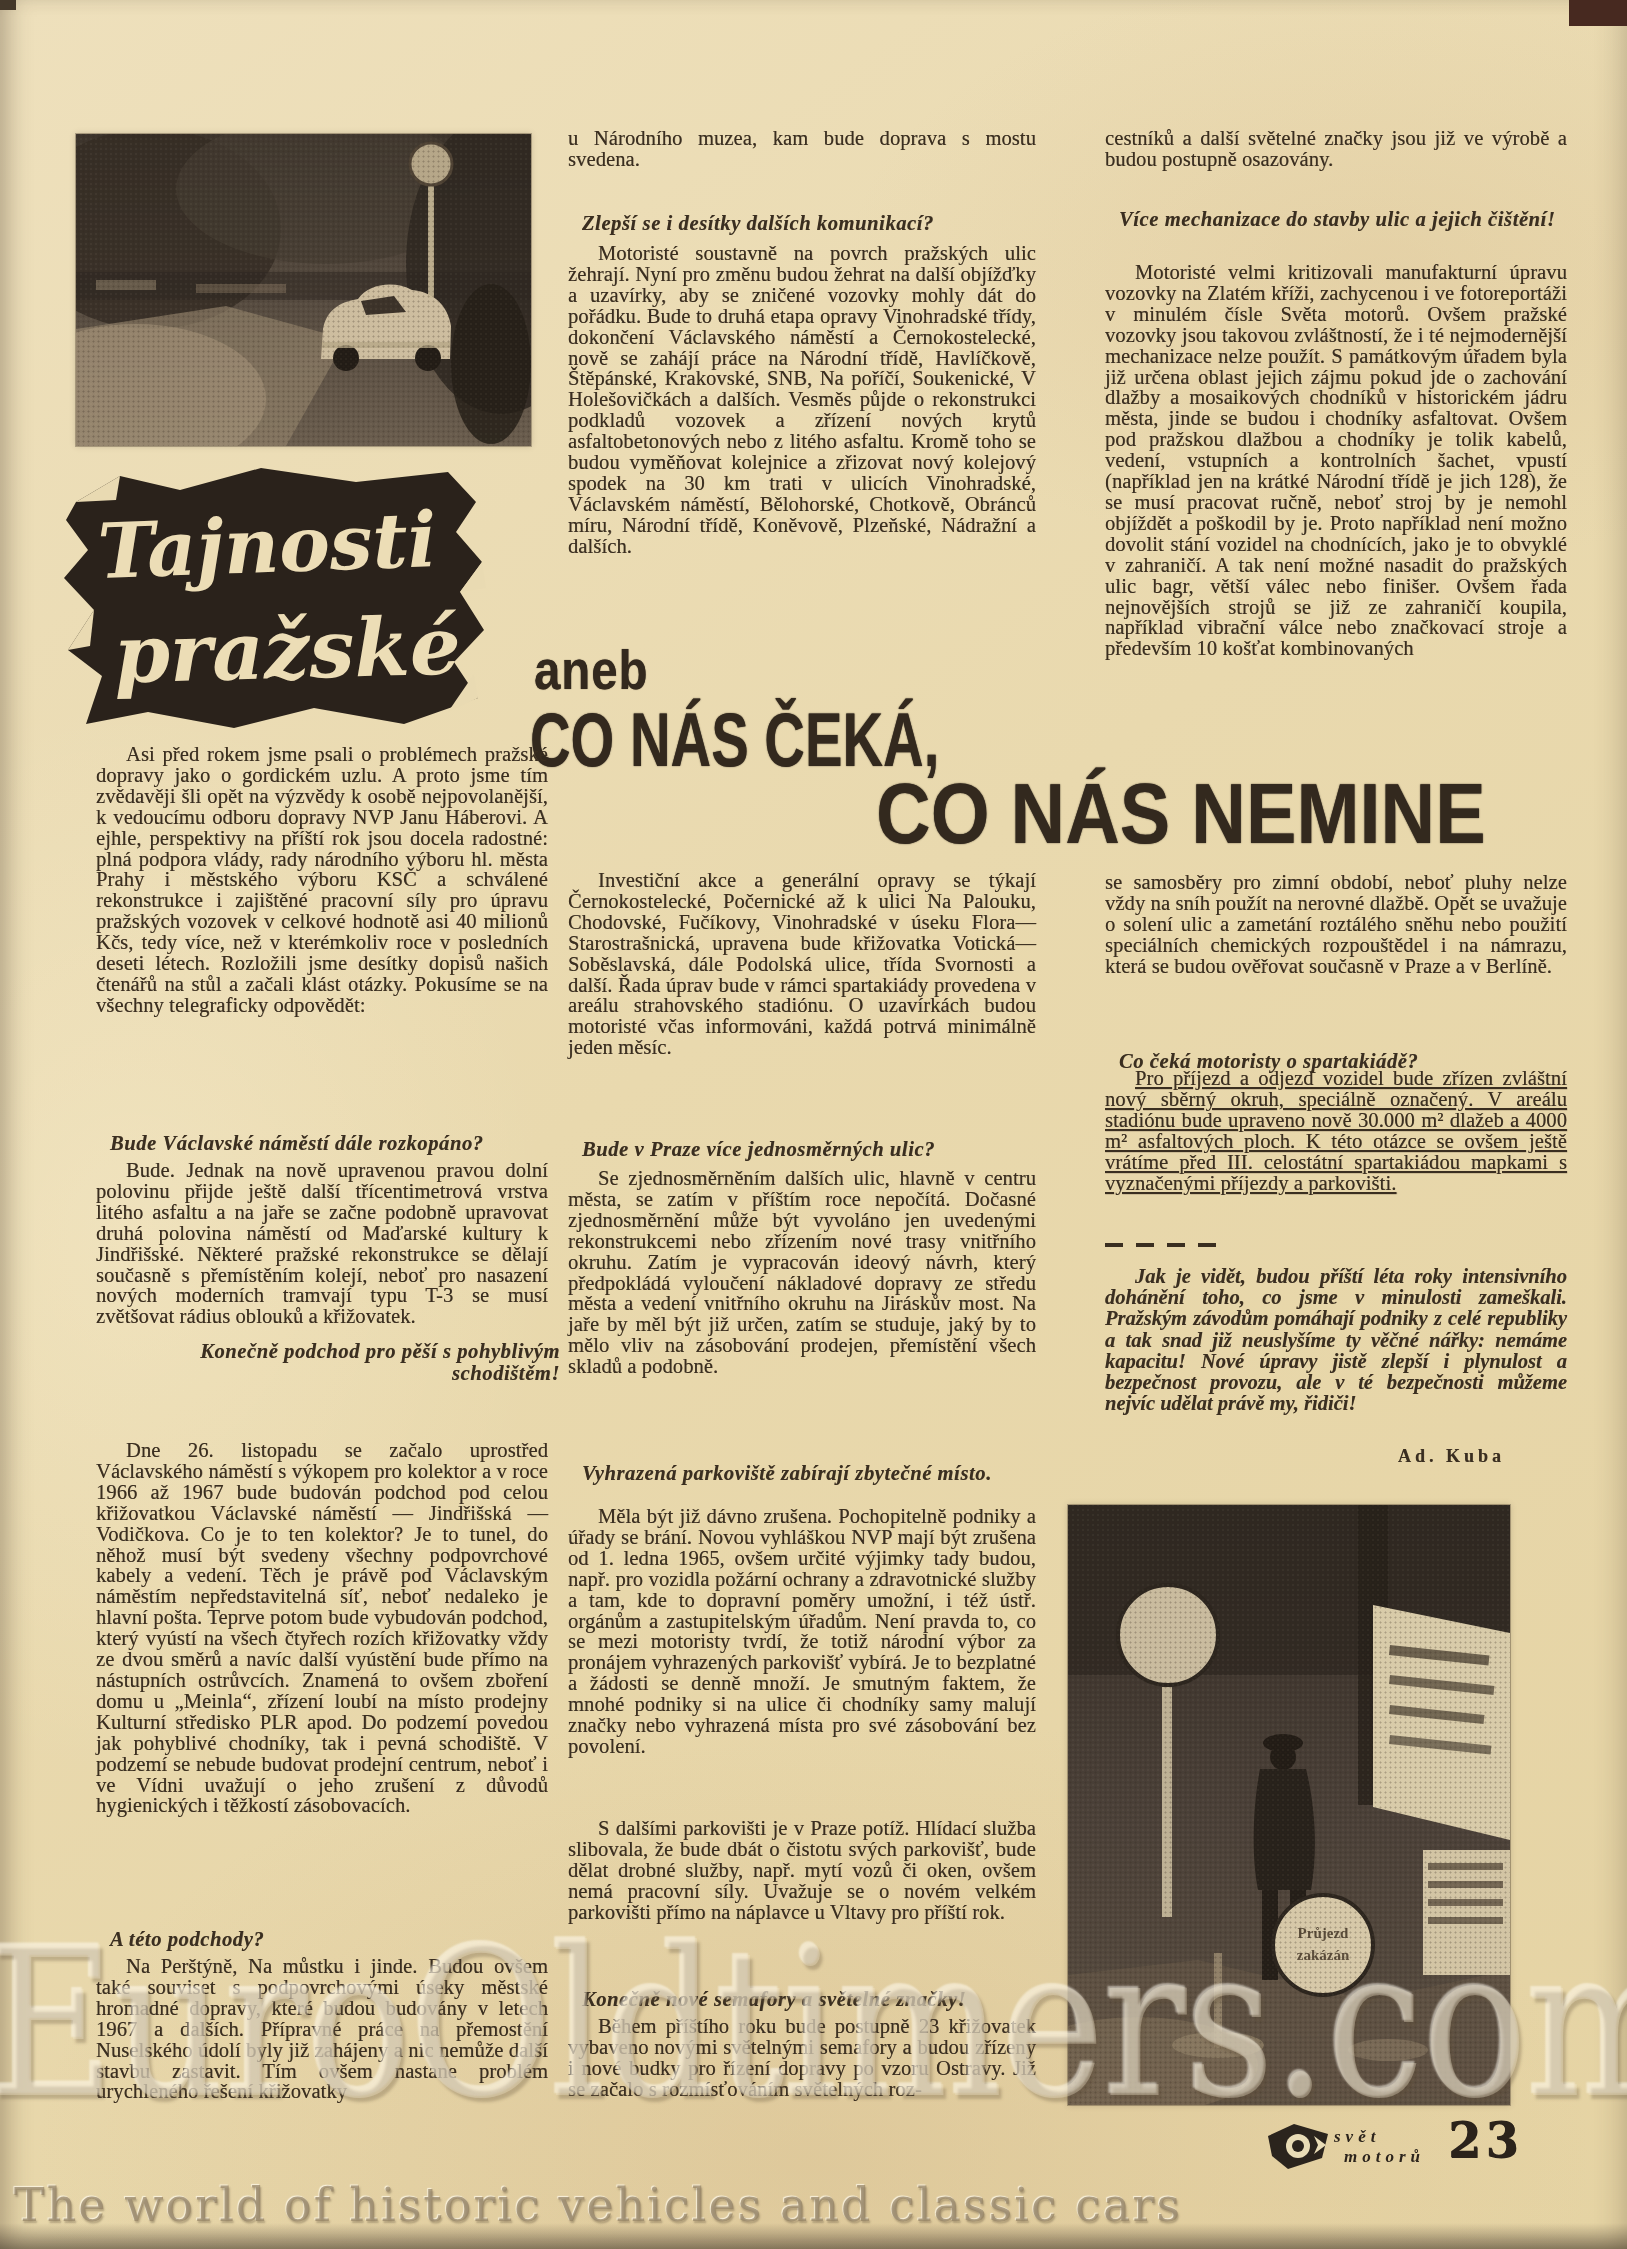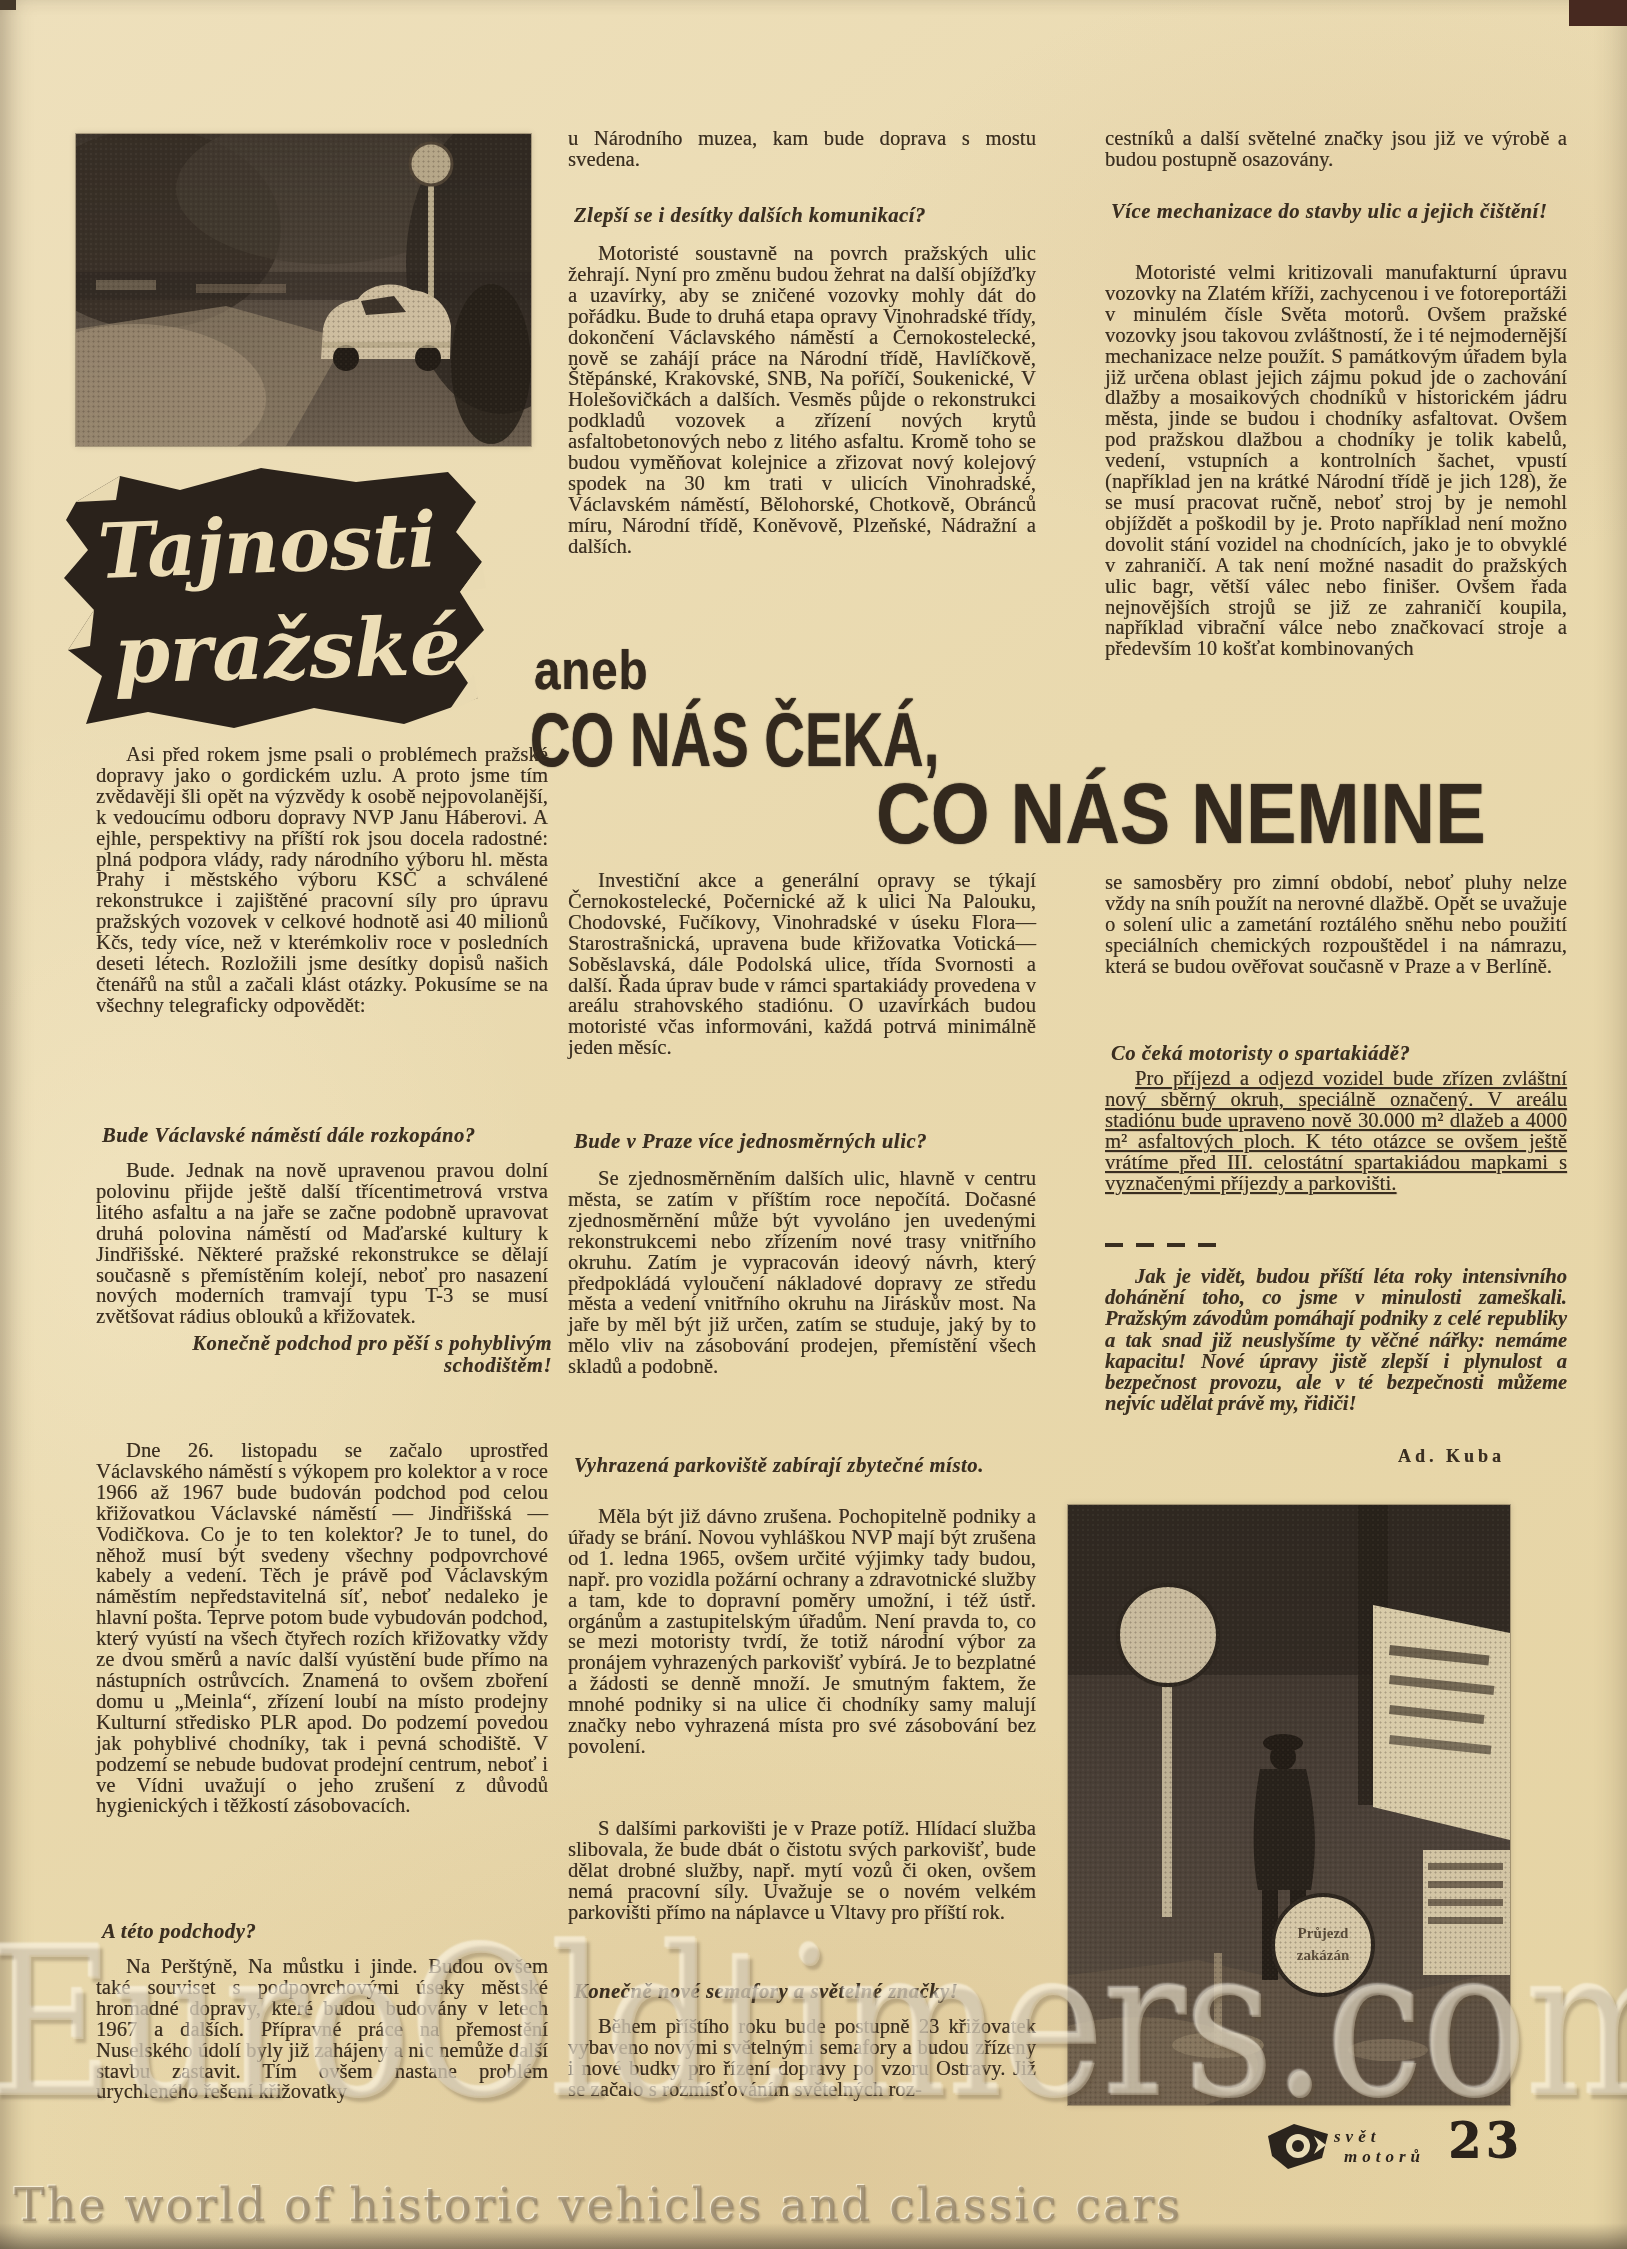--- a/index.html
+++ b/index.html
@@ -14,21 +14,21 @@
     box-shadow:inset 20px 0 26px -14px rgba(70,55,40,.38), inset -18px 0 30px -16px rgba(70,55,40,.30);
   }
   .bt{
     position:absolute;margin:0;text-align:justify;text-indent:30px;
     font-size:20.5px;line-height:20.9px;letter-spacing:.1px;
     color:#3a2e20;text-shadow:.3px .3px 0 rgba(58,46,32,.55);
     hyphens:auto;-webkit-hyphens:auto;
   }
   .noind{text-indent:0;}
   .sh{
-    position:absolute;margin:4px;font-style:italic;font-weight:bold;
+    position:absolute;margin:12px;font-style:italic;font-weight:bold;
     font-size:20.5px;line-height:22px;letter-spacing:.6px;color:#3a2e20;
     text-shadow:.3px .3px 0 rgba(58,46,32,.5);
   }
   .aneb{
     position:absolute;font-family:"Liberation Sans",sans-serif;font-weight:bold;
     font-size:56px;line-height:1;color:#33291e;transform:scaleX(.85);transform-origin:left top;
     letter-spacing:1px;text-shadow:0 0 1px #33291e;
   }
   .head1,.head2{
     position:absolute;font-family:"Liberation Sans",sans-serif;font-weight:bold;

